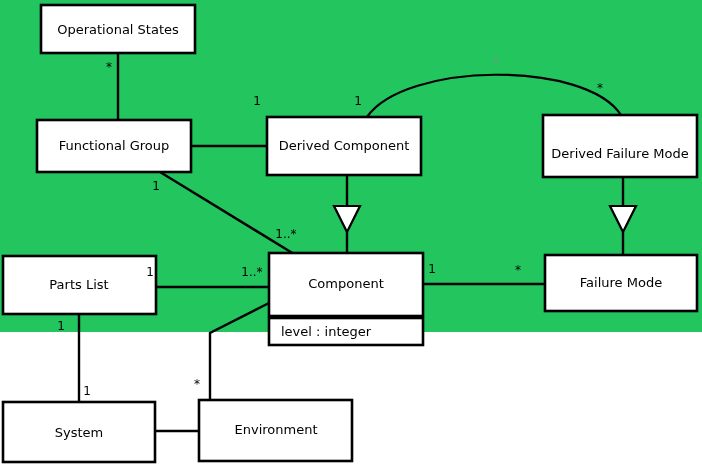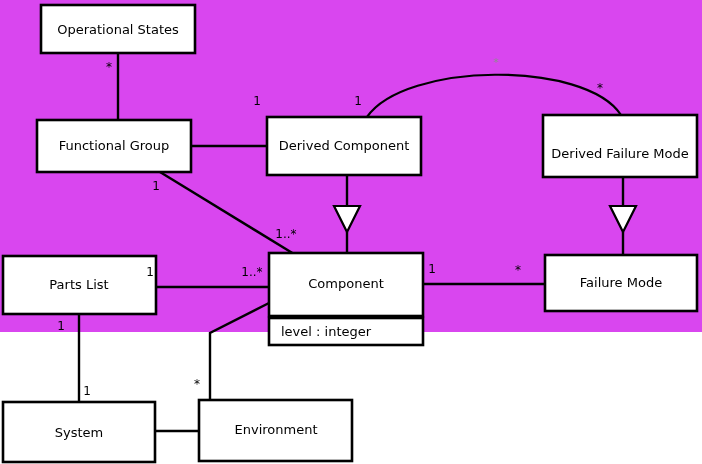--- a/index.html
+++ b/index.html
@@ -10,21 +10,21 @@
   body {
     width: 702px;
     height: 464px;
     overflow: hidden;
     font-family: "DejaVu Sans", sans-serif;
   }
   #diagram-root {
     position: relative;
     width: 702px;
     height: 332px;
-    background: #d946ef;
+    background: #22c55e;
   }
   svg#uml-canvas {
     display: block;
     width: 702px;
     height: 464px;
   }
   .cls-box {
     fill: #ffffff;
     stroke: #000000;
     stroke-width: 2.6;

